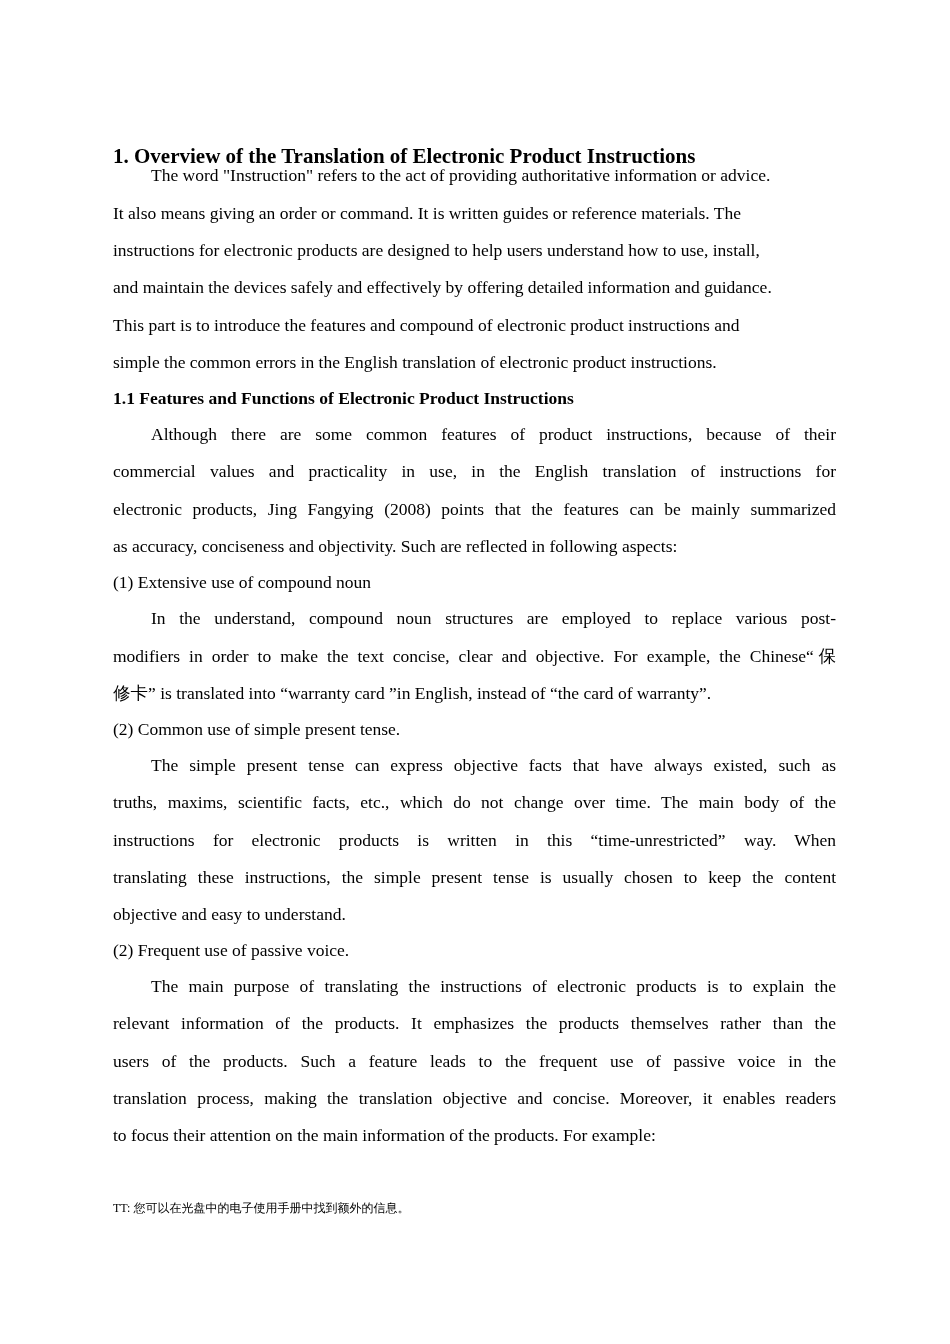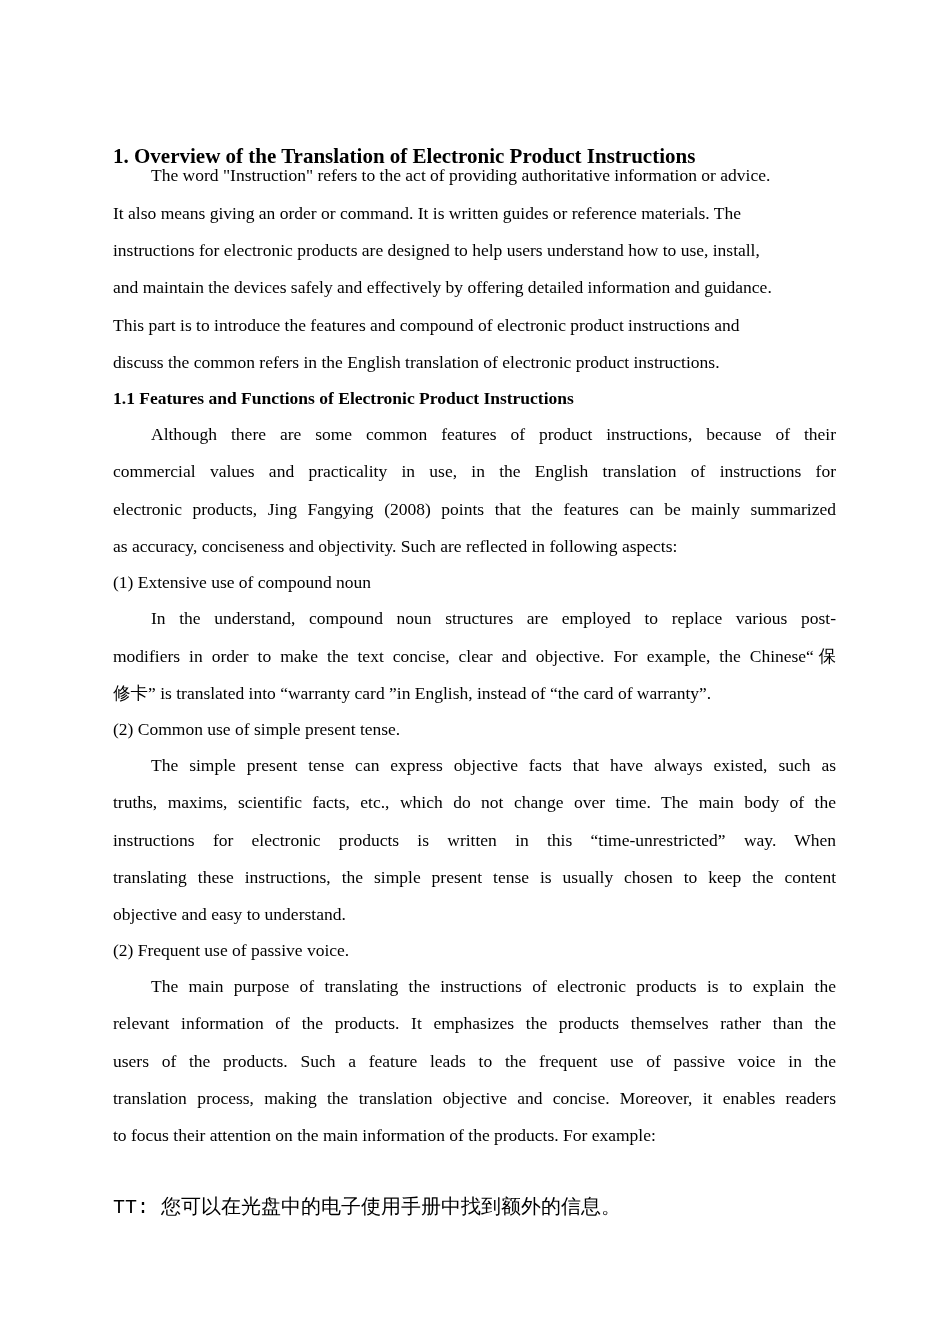--- a/index.html
+++ b/index.html
@@ -4,34 +4,34 @@
 <style>
   html, body { margin: 0; padding: 0; background: #ffffff; }
   body { width: 950px; height: 1344px; position: relative; overflow: hidden;
          font-family: "Liberation Serif", "DejaVu Serif", serif; color: #000; }
   .page { position: absolute; left: 113px; top: 0; width: 723px; }
   .h1 { position: absolute; top: 112px; left: 0; font-size: 21px; font-weight: bold; white-space: nowrap; margin-top: 32px; }
   .line { position: absolute; left: 0; font-size: 17.5px; white-space: nowrap; line-height: 22px; }
   .just { width: 723px; text-align: justify; text-align-last: justify; white-space: normal; }
   .indent { text-indent: 38px; }
   .bold { font-weight: bold; }
-  .tt { font-size: 20px; font-family: Liberation Mono, monospace; }
+  .tt { font-size: 12px; }
 </style>
 </head>
 <body>
 
 <div class="page">
   <div class="h1">1. Overview of the Translation of Electronic Product Instructions</div>
 
   <div class="line indent" style="top:164px">The word "Instruction" refers to the act of providing authoritative information or advice.</div>
   <div class="line" style="top:202px">It also means giving an order or command. It is written guides or reference materials. The</div>
   <div class="line" style="top:239px">instructions for electronic products are designed to help users understand how to use, install,</div>
   <div class="line" style="top:276px">and maintain the devices safely and effectively by offering detailed information and guidance.</div>
   <div class="line" style="top:314px">This part is to introduce the features and compound of electronic product instructions and</div>
-  <div class="line" style="top:351px">discuss the common refers in the English translation of electronic product instructions.</div>
+  <div class="line" style="top:351px">simple the common errors in the English translation of electronic product instructions.</div>
 
   <div class="line bold" style="top:387px">1.1 Features and Functions of Electronic Product Instructions</div>
 
   <div class="line just indent" style="top:423px">Although there are some common features of product instructions, because of their</div>
   <div class="line just" style="top:460px">commercial values and practicality in use, in the English translation of instructions for</div>
   <div class="line just" style="top:498px">electronic products, Jing Fangying (2008) points that the features can be mainly summarized</div>
   <div class="line" style="top:535px">as accuracy, conciseness and objectivity. Such are reflected in following aspects:</div>
 
   <div class="line" style="top:571px">(1) Extensive use of compound noun</div>
   <div class="line just indent" style="top:607px">In the understand, compound noun structures are employed to replace various post-</div>

